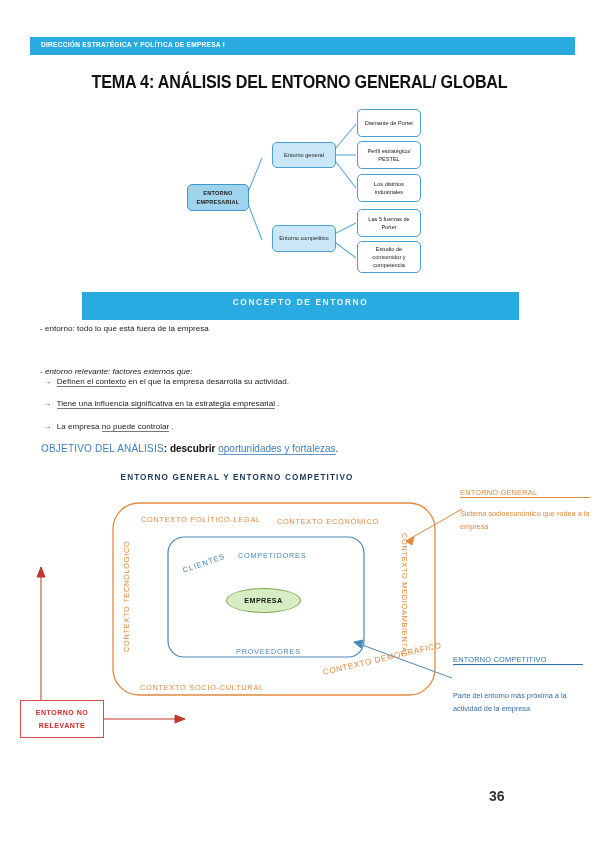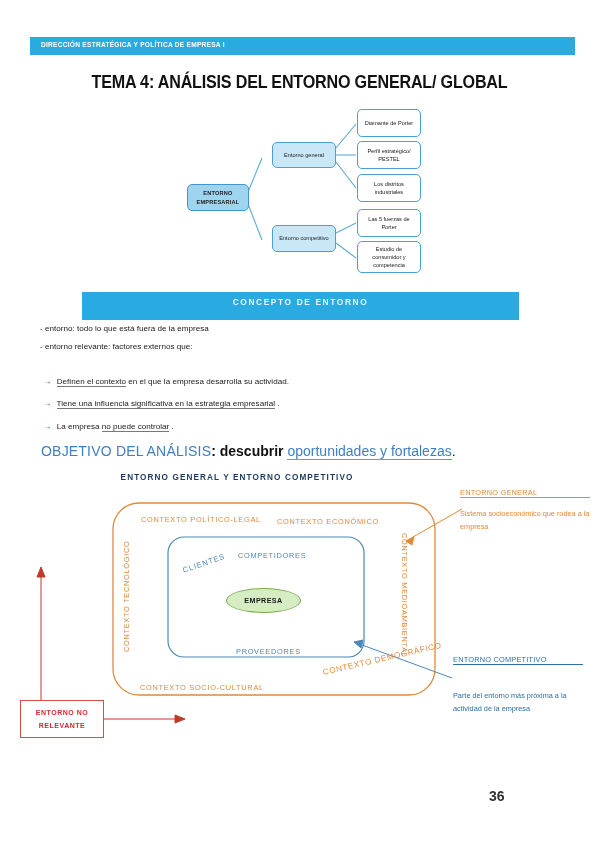--- a/index.html
+++ b/index.html
@@ -45,21 +45,21 @@
     background:#29ABE2;
   }
   .banner .bt{
     position:absolute;left:0;right:0;top:5px;text-align:center;
     font-size:8.4px;font-weight:bold;color:#eaf6fd;letter-spacing:1.6px;
   }
   .bullet{position:absolute;font-size:8.1px;color:#1b1b1b;white-space:nowrap;}
   .bullet .arr{color:#2f6fa8;font-size:8.5px;margin-right:3px;}
   .u{border-bottom:1px solid #777;}
   .objetivo{
-    position:absolute;left:41px;top:443px;font-size:14px;white-space:nowrap;
+    position:absolute;left:41px;top:443px;font-size:10px;white-space:nowrap;
   }
   .objetivo .lbl{color:#3f7fbf;letter-spacing:.2px;}
   .objetivo .b{font-weight:bold;color:#111;}
   .objetivo .lnk{color:#3f7fbf;border-bottom:1px solid #6699cc;}
 
   
   .sec2-title{
     position:absolute;left:0;top:473px;width:474px;text-align:center;
     font-size:8.2px;font-weight:bold;color:#1a3a5c;letter-spacing:1.1px;
   }
@@ -157,21 +157,21 @@
   </div>
 
   <div class="banner">
     <div class="bt">CONCEPTO DE ENTORNO</div>
   </div>
 
   <div class="bullet" style="left:40px;top:324px;">
     <span>- entorno: todo lo que está fuera de la empresa</span>
   </div>
 
-  <div class="bullet" style="left:40px;top:342px;">
+  <div class="bullet" style="left:40px;top:367px;font-style:italic;">
     <span>- entorno relevante: factores externos que:</span>
   </div>
 
   <div class="bullet" style="left:43px;top:376px;">
     <span class="arr">→</span>
     <span class="u">Definen el contexto</span>
     <span>en el que la empresa desarrolla su actividad.</span>
   </div>
 
   <div class="bullet" style="left:43px;top:398px;">

